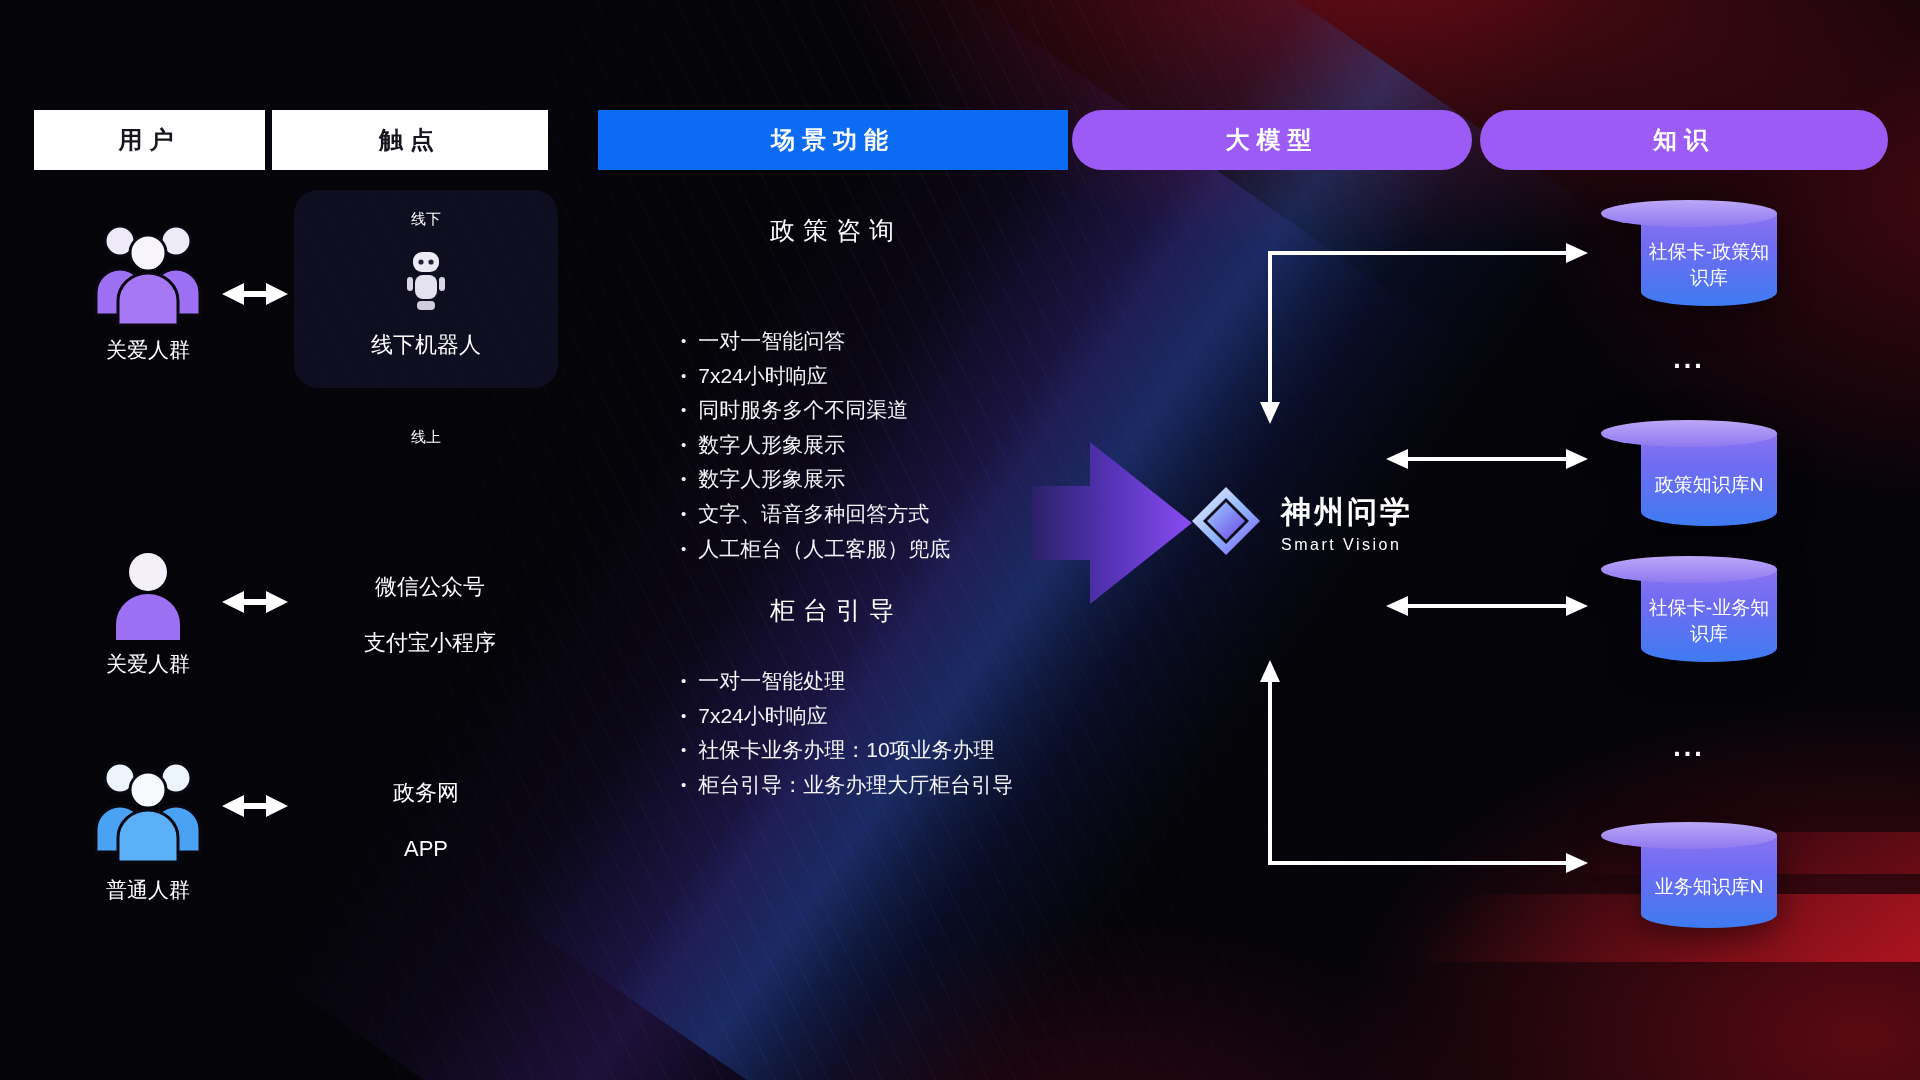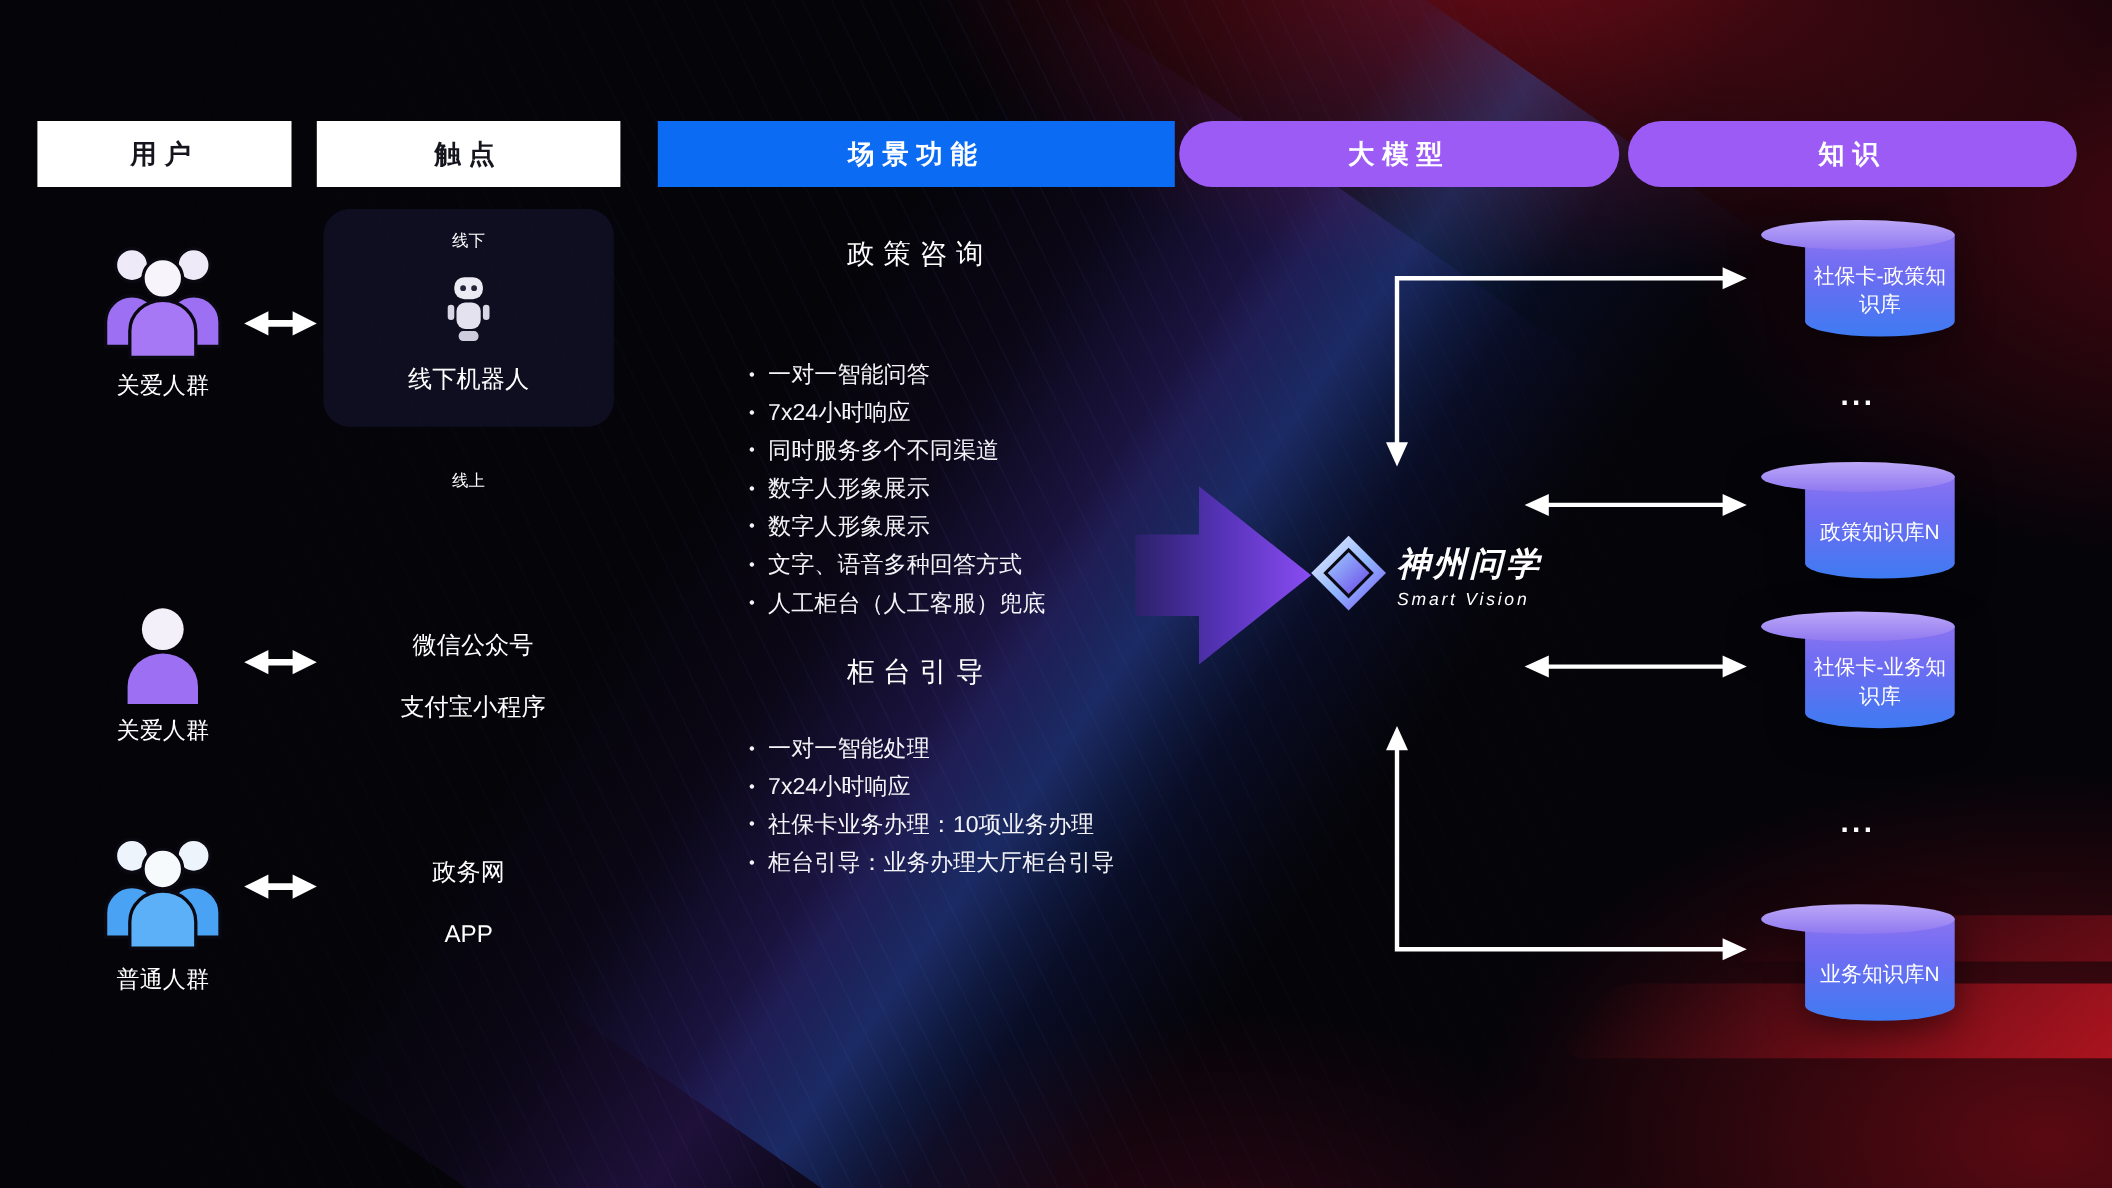--- a/index.html
+++ b/index.html
@@ -56,21 +56,21 @@
   
   .sc-title { font-size:25px; font-weight:500; letter-spacing:8px; }
   ul.feat { position:absolute; list-style:none; }
   ul.feat li { font-size:21px; line-height:32.6px; color:#f4f4f8; white-space:nowrap; }
   ul.feat li::before { content:"•"; font-size:15px; margin-right:12px;
     position:relative; top:-2px; }
 
   
   .bigarrow { position:absolute; left:1032px; top:430px; }
   .logo { position:absolute; left:1190px; top:485px; width:300px; display:flex; align-items:center; }
-  .logo-text { margin-left:8px;font-style:italic; }
+  .logo-text { margin-left:19px; }
   .brand { font-size:30px; font-weight:bold; letter-spacing:3px; }
   .brand-sub { font-size:16px; letter-spacing:2.5px; margin-top:3px; }
 
   
   .cyl { position:absolute; width:176px; height:106px;
     filter:drop-shadow(0 8px 16px rgba(0,0,0,.5)); }
   .cyl-top { position:absolute; left:0; right:0; top:0; height:27px; border-radius:50%;
     background:linear-gradient(180deg,#bca7f8,#8f79f0); z-index:2; }
   .cyl-body { position:absolute; left:0; right:0; top:13px; bottom:0;
     background:linear-gradient(180deg,#8a74f2 0%, #6e6cf2 38%, #3e7bf2 100%);
@@ -92,21 +92,21 @@
   <div class="bg"></div>
   <div class="beam-purple"></div>
   <div class="beam-blue"></div>
   <div class="texture"></div>
   <div class="ribbon r2"></div>
   <div class="ribbon r1"></div>
 
   <div class="hbox white" style="left:34px; width:231px;">
       <span>用户</span>
     </div>
-  <div class="hbox white" style="left:288px; width:276px;">
+  <div class="hbox white" style="left:272px; width:276px;">
       <span>触点</span>
     </div>
   <div class="hbox blue" style="left:598px; width:470px;">
       <span>场景功能</span>
     </div>
   <div class="hbox purple" style="left:1072px; width:400px;">
       <span>大模型</span>
     </div>
   <div class="hbox purple" style="left:1480px; width:408px;">
       <span>知识</span>

